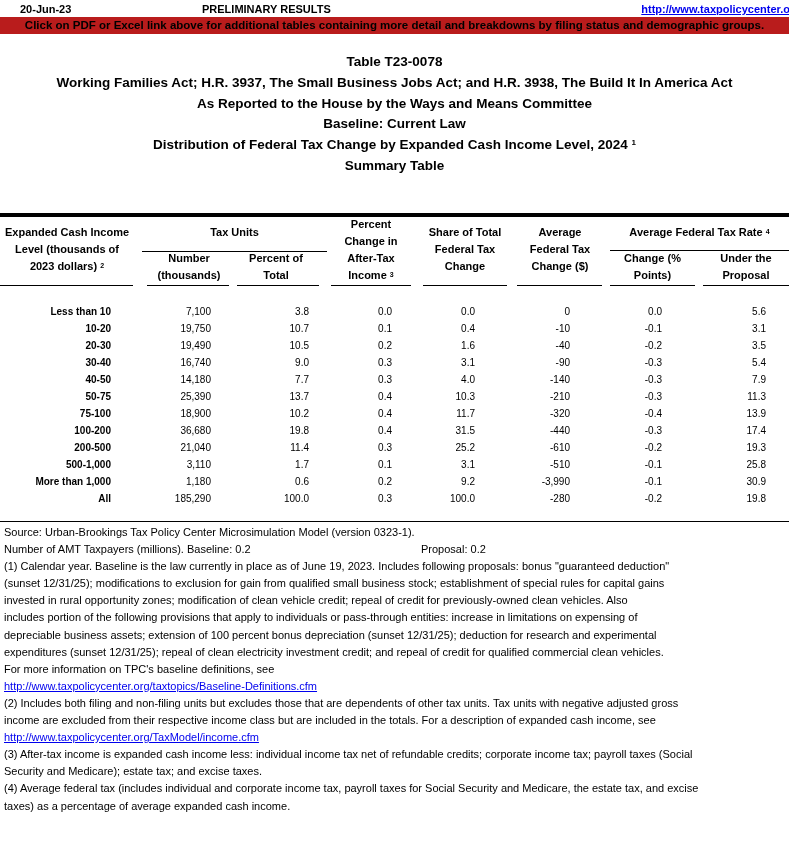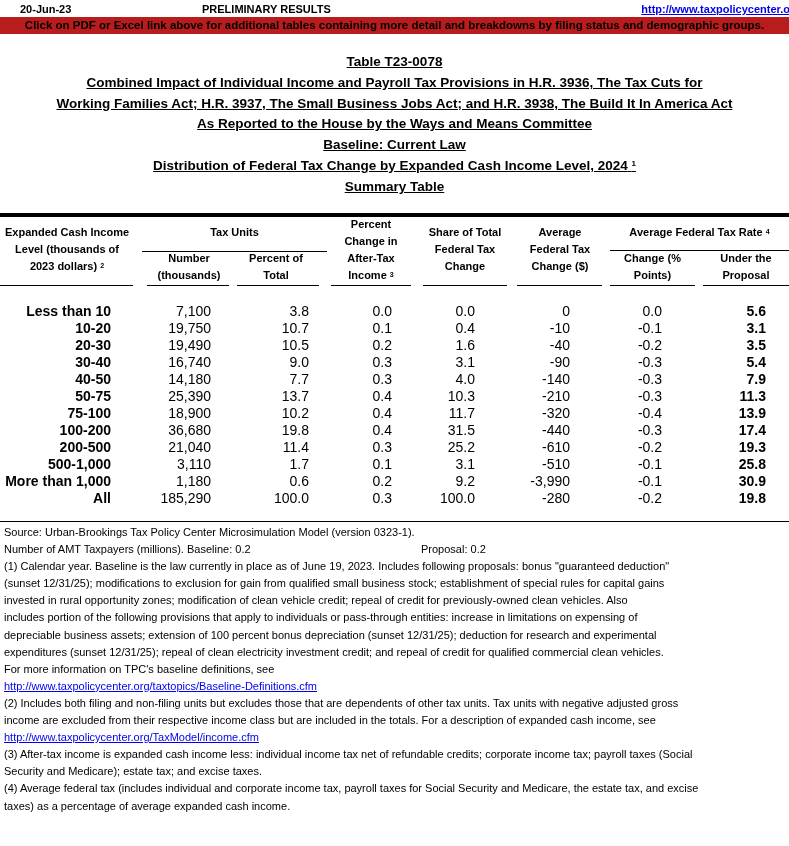--- a/index.html
+++ b/index.html
@@ -10,51 +10,50 @@
   }
   .topbar { position: absolute; left: 16px; top: 0; width: 789px; height: 18px; font-size: 11px; font-weight: bold; }
   .topbar .date { position: absolute; left: 4px; top: 3px; }
   .topbar .prelim { position: absolute; left: 146px; top: 3px; padding-left: 40px; }
   .topbar .url { position: absolute; right: 4px; top: 3px; font-weight: bold; color: #0000ee; text-decoration: underline; }
   .banner {
     position: absolute; left: 0; top: 17px; width: 789px; height: 17px;
     background: #b91c1c; font-size: 11.5px; font-weight: bold; text-align: center; line-height: 17px;
   }
   .titles { position: absolute; left: 0; top: 52px; width: 789px; text-align: center; font-weight: bold; font-size: 13.5px; }
-  .titles div { height: 20.8px; line-height: 20.8px; white-space: nowrap; text-decoration: underline; }
+  .titles div { height: 20.8px; line-height: 20.8px; white-space: nowrap; }
   .titles sup { font-size: 8px; vertical-align: top; position: relative; top: -2px; }
   .thick-rule { position: absolute; left: 0; top: 213px; width: 789px; height: 4px; background: #000; }
   .hdr { position: absolute; font-weight: bold; font-size: 11px; text-align: center; line-height: 17px; }
   .hdr sup { font-size: 7px; vertical-align: top; position: relative; top: -1px; }
   .uline { position: absolute; height: 1px; background: #000; }
   .rows { position: absolute; left: 0; top: 303px; width: 789px; }
-  .row { position: relative; height: 17px; font-size: 14px; line-height: 17px; }
+  .row { position: relative; height: 17px; font-size: 10px; line-height: 17px; }
   .row span { position: absolute; text-align: right; }
   .row .label { font-weight: bold; right: 678px; }
   .c1 { right: 578px; } .c2 { right: 480px; } .c3 { right: 397px; }
-  .c4 { right: 314px; } .c5 { right: 219px; } .c6 { right: 127px; } .c7 { right: 23px; font-weight: bold; }
+  .c4 { right: 314px; } .c5 { right: 219px; } .c6 { right: 127px; } .c7 { right: 23px; }
   .bottom-rule { position: absolute; left: 0; top: 521px; width: 789px; height: 1px; background: #000; }
   .notes { position: absolute; left: 4px; top: 524px; width: 785px; font-size: 11px; line-height: 17.1px; }
   .notes div { white-space: nowrap; }
   .notes .link { color: #0000ee; text-decoration: underline; }
   .amt span.prop { position: absolute; left: 417px; }
 </style>
 </head>
 <body>
 
 <div class="topbar">
   <span class="date">20-Jun-23</span>
   <span class="prelim">PRELIMINARY RESULTS</span>
   <span class="url">http://www.taxpolicycenter.org</span>
 </div>
 <div class="banner">Click on PDF or Excel link above for additional tables containing more detail and breakdowns by filing status and demographic groups.</div>
 
 <div class="titles">
   <div>Table T23-0078</div>
-  <div>Combined Impact of Individual Income and Payroll Tax Provisions in H.R. 3936, The Tax Cuts for</div>
   <div>Working Families Act; H.R. 3937, The Small Business Jobs Act; and H.R. 3938, The Build It In America Act</div>
   <div>As Reported to the House by the Ways and Means Committee</div>
   <div>Baseline: Current Law</div>
   <div><span>Distribution of Federal Tax Change by Expanded Cash Income Level, 2024</span> <sup>1</sup></div>
   <div>Summary Table</div>
 </div>
 
 <div class="thick-rule"></div>
 
 <div class="hdr" style="left:0;top:224px;width:134px;">

